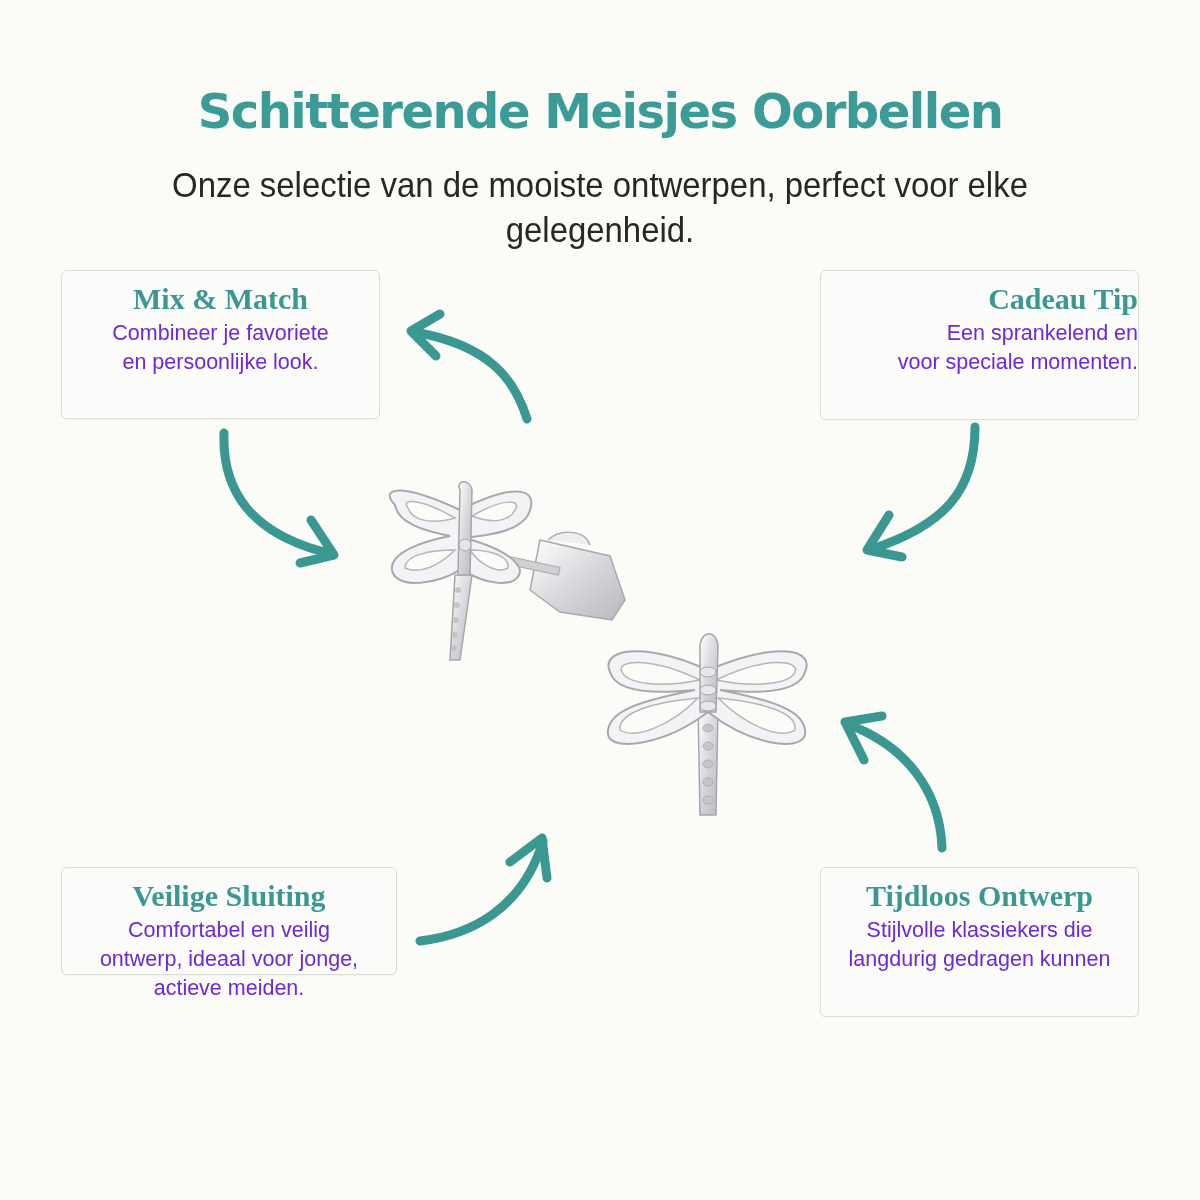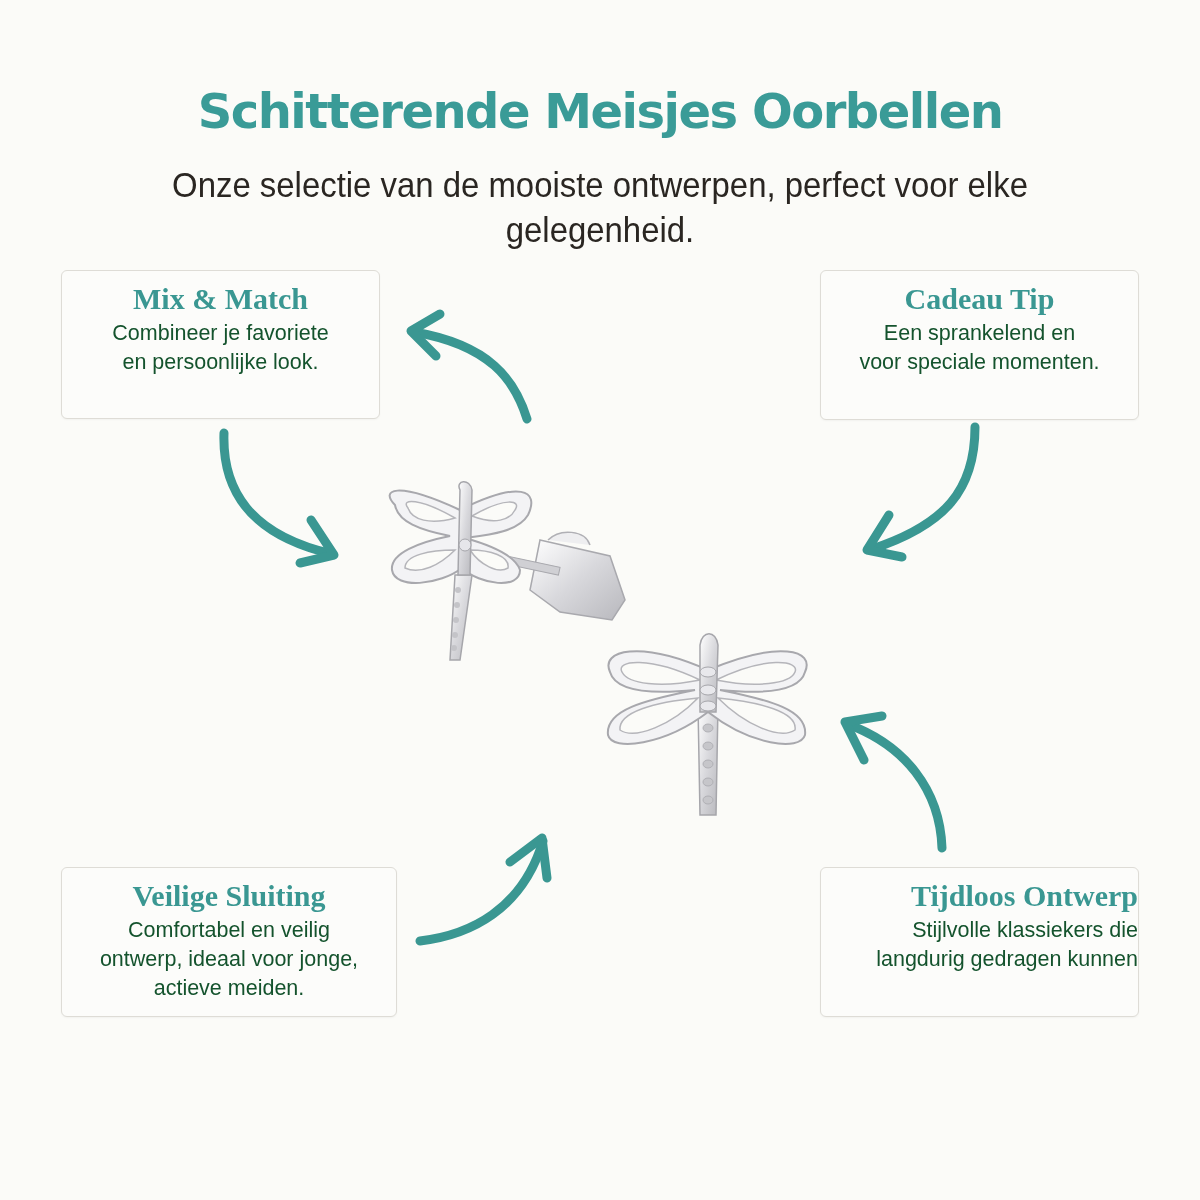--- a/index.html
+++ b/index.html
@@ -40,27 +40,27 @@
     .card-title {
       font-family: Liberation Serif, serif;
       font-weight: bold;
       font-size: 30px;
       color: #3a9792;
       line-height: 40px;
     }
     .card-body {
       font-family: "Liberation Sans", sans-serif;
       font-size: 21.5px;
-      color: #14532d;
+      color: #6d28d9;
       line-height: 29px;
     }
     #card-mix { left: 61px; top: 270px; width: 319px; height: 149px; }
-    #card-cadeau { left: 820px; top: 270px; width: 319px; height: 150px; }
-    #card-veilig { left: 61px; top: 867px; width: 336px; height: 150px; }
-    #card-tijd { left: 820px; top: 867px; width: 319px; height: 150px; text-align: right; }
+    #card-cadeau { left: 820px; top: 270px; width: 319px; height: 150px; text-align: right; }
+    #card-veilig { left: 61px; top: 867px; width: 336px; height: 108px; }
+    #card-tijd { left: 820px; top: 867px; width: 319px; height: 150px; }
 
     svg.overlay { position: absolute; left: 0; top: 0; }
   </style>
 </head>
 <body>
 
 <h1 class="title">Schitterende Meisjes Oorbellen</h1>
 <p class="subtitle">Onze selectie van de mooiste ontwerpen, perfect voor elke gelegenheid.</p>
 
 <div class="card" id="card-mix">

